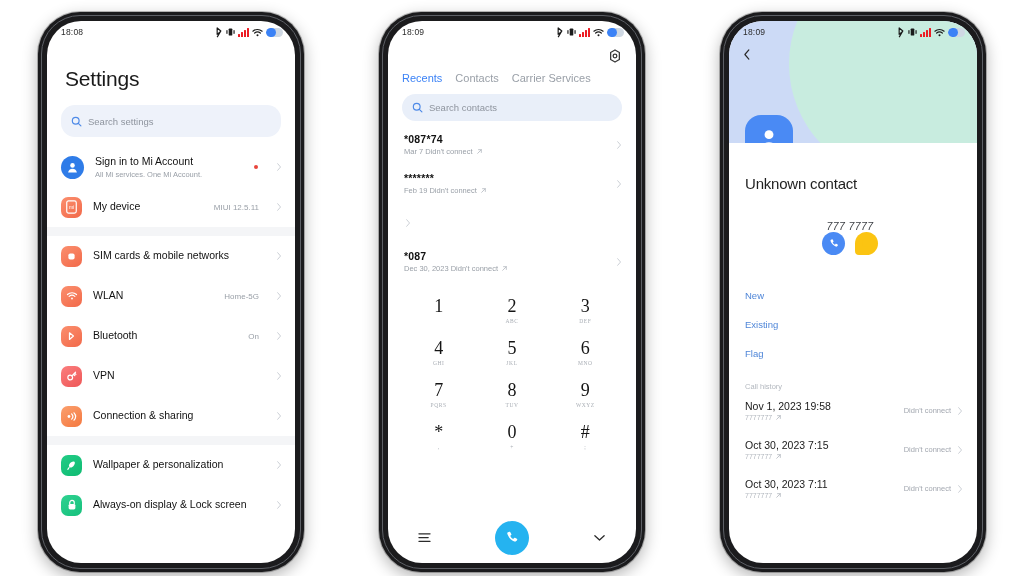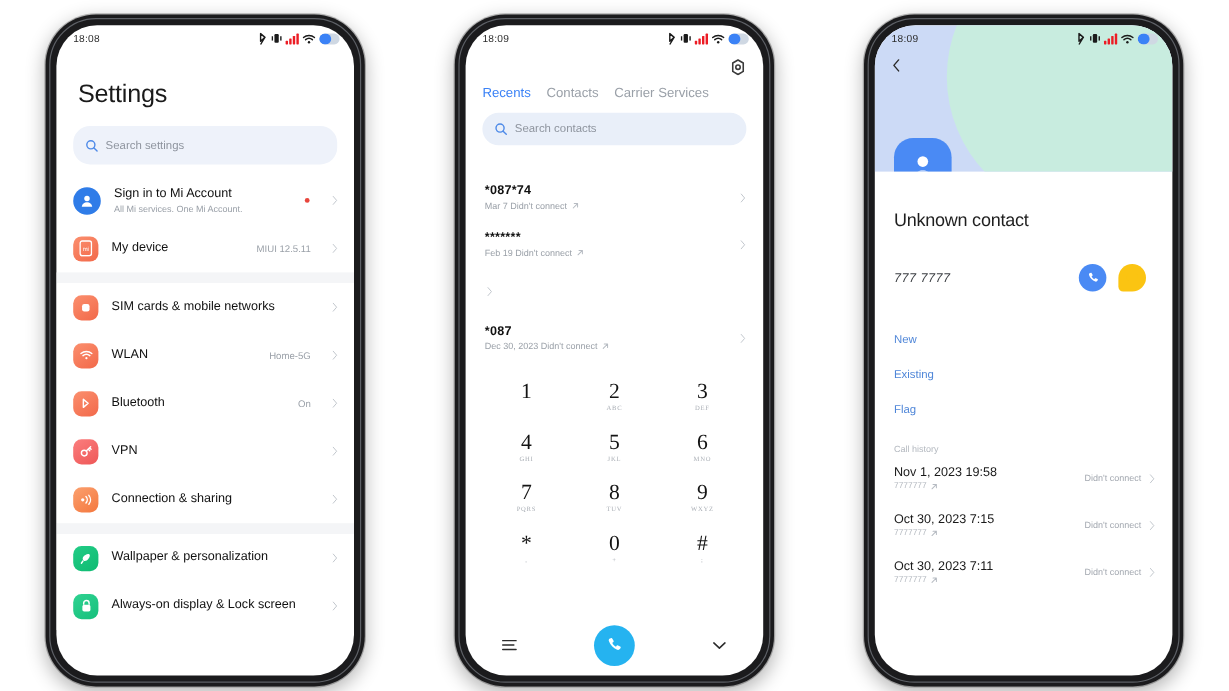--- a/index.html
+++ b/index.html
@@ -112,21 +112,21 @@
   }
 
   
   .gearwrap { display:flex; justify-content:flex-end; padding: 6px 14px 0 0; }
   .tabs {
     display: flex; gap: 13px; padding: 9px 14px 0 14px;
     font-size: 11px; align-items: baseline;
   }
   .tab { color: #9aa0a8; }
   .tab.active { color: #3b82f6; }
-  .calls { padding-top: 24px; }
+  .calls { padding-top: 4px; }
   .callrow {
     display: flex; align-items: center;
     padding: 7px 13px 7px 16px;
     min-height: 39px;
   }
   .call-main { flex: 1 1 auto; min-width: 0; }
   .call-num { font-size: 10.5px; color: #111; font-weight: 700; letter-spacing:.2px; }
   .call-sub { font-size: 7.5px; color: #9aa0a8; margin-top: 2px; display:flex; align-items:center; gap:3px; }
   .arrowup { width: 7px; height: 7px; color:#b6bbc2; }
   .keypad {
@@ -179,20 +179,21 @@
     background: #4a8af4;
     display:flex; align-items:center; justify-content:center;
   }
   .c-name {
     font-size: 15px; color: #1f1f1f; padding: 32px 0 0 16px;
     letter-spacing: -.2px;
   }
   .c-numrow {
     display: flex; align-items: center; justify-content: space-between;
     padding: 28px 22px 0 16px;
+    flex-direction: column;
   }
   .c-num { font-size: 10.5px; color: #3d4045; font-style: italic; letter-spacing:.4px;}
   .c-actions { display: flex; gap: 10px; align-items: center; }
   .c-circle {
     width: 23px; height: 23px; border-radius: 50%;
     display: flex; align-items: center; justify-content: center;
     color: #fff;
   }
   .c-circle.blue { background: #4a8af4; }
   .c-circle.yellow { background: #fbc412; border-bottom-left-radius: 4px; }

